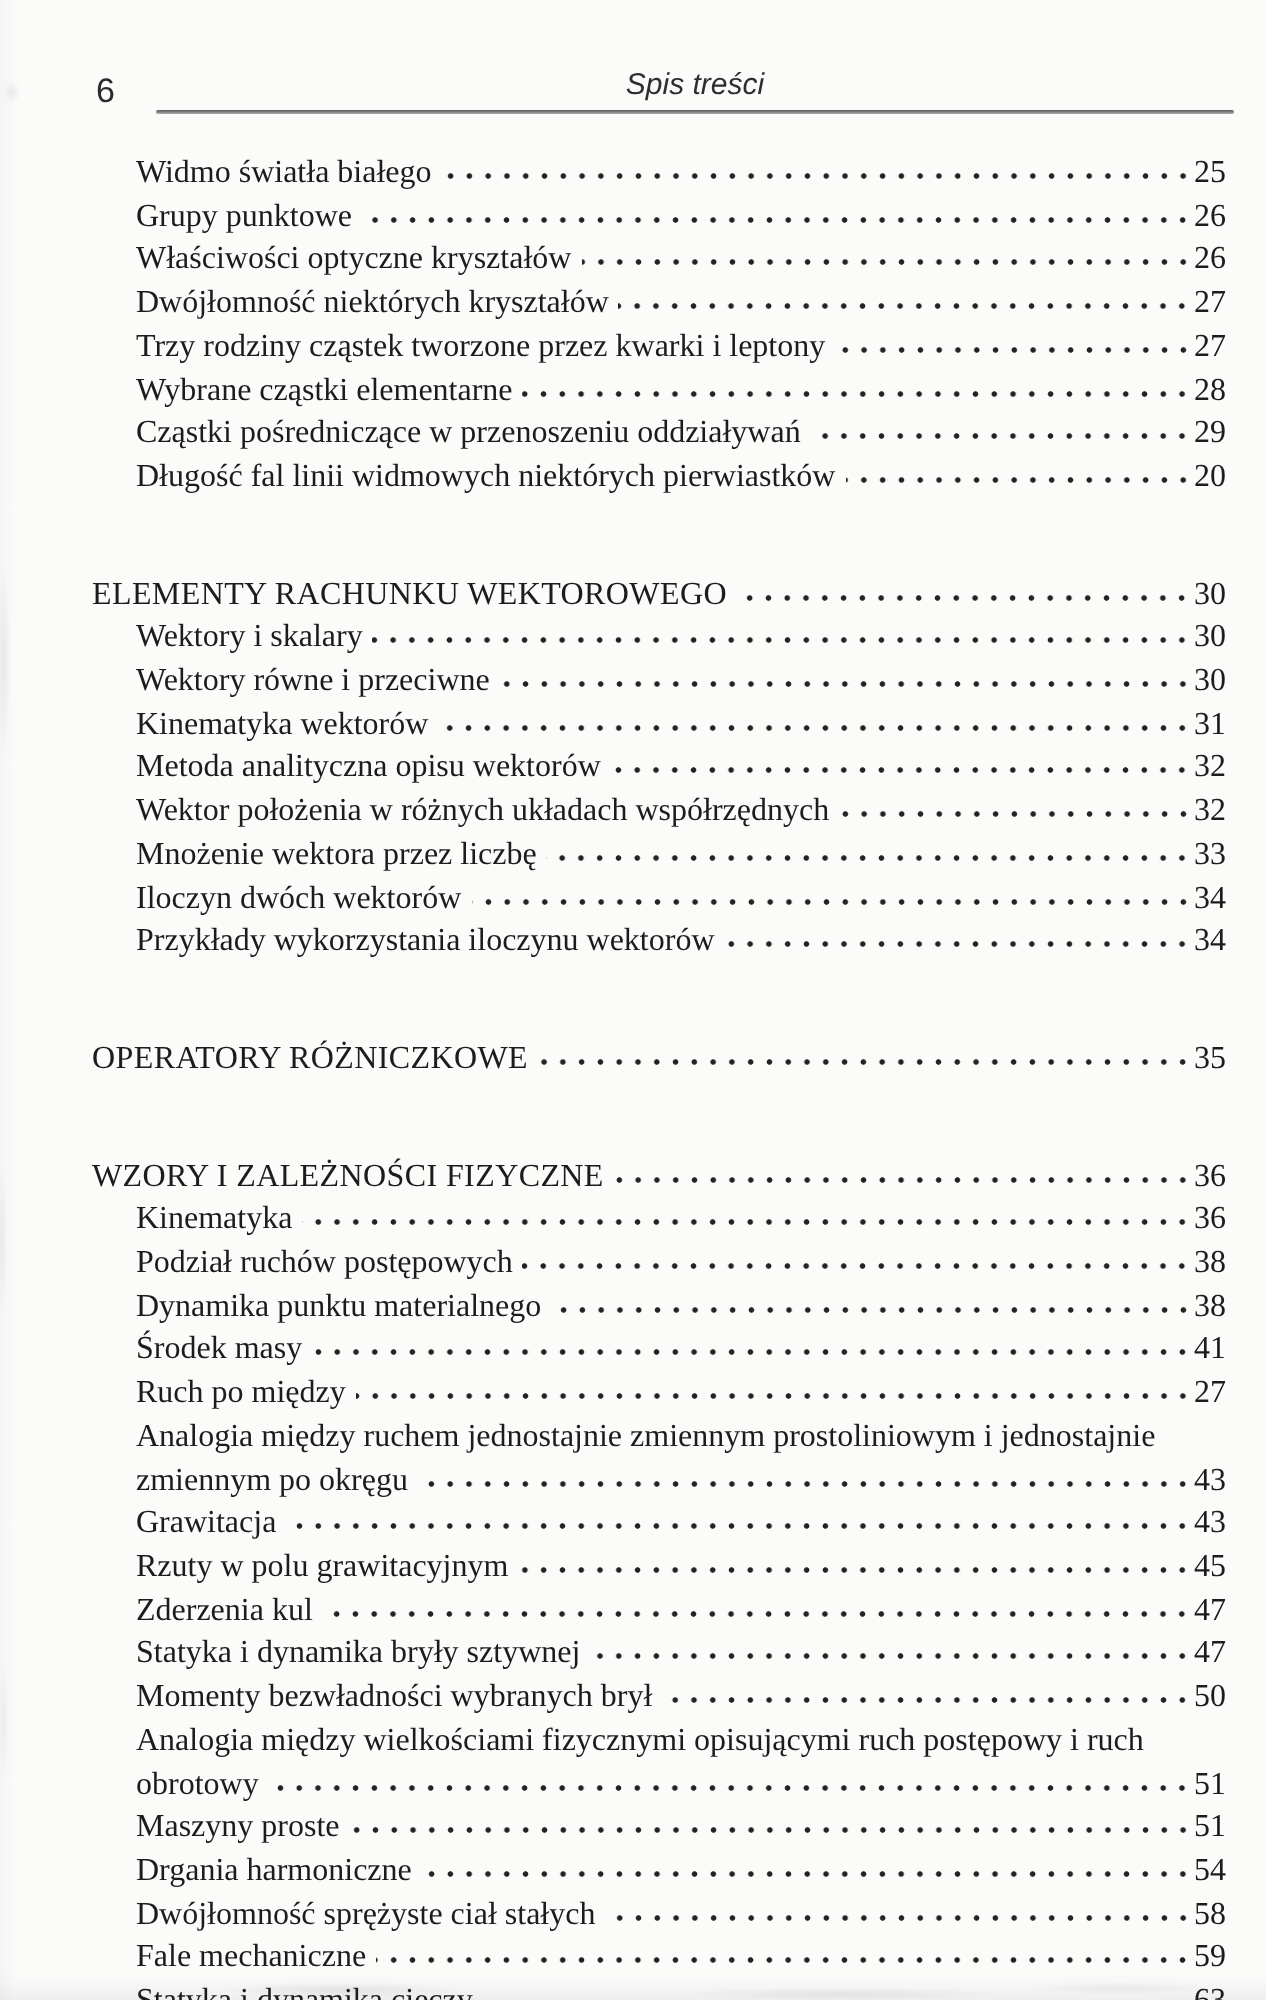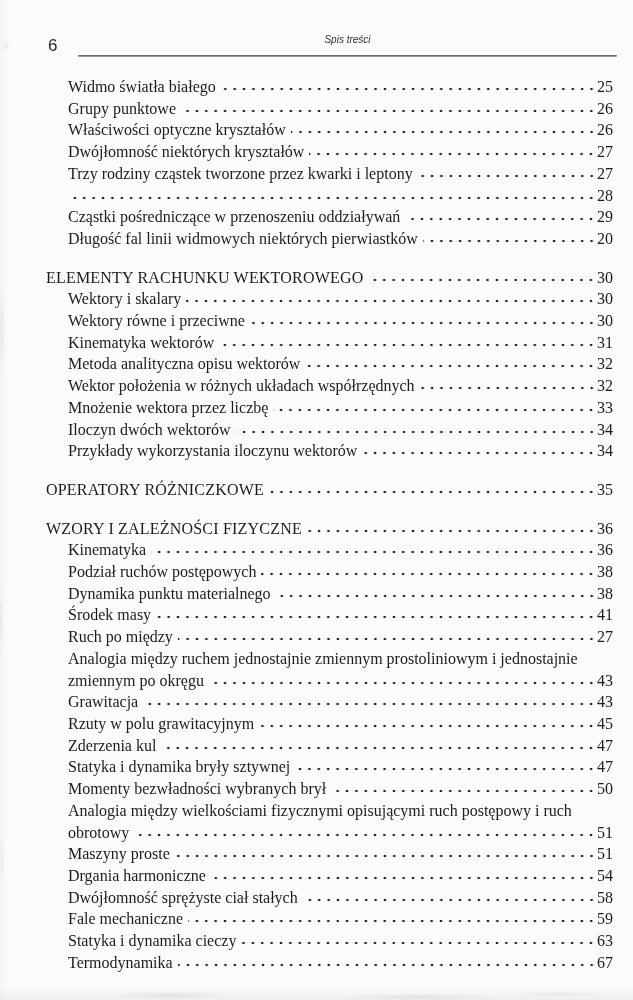--- a/index.html
+++ b/index.html
@@ -32,37 +32,37 @@
   .hdr{position:absolute;left:0;top:0;width:100%;height:64px;}
   .hdr .pgnum{
     position:absolute;left:48px;top:37px;
     font-family:"Liberation Sans","DejaVu Sans",sans-serif;
     font-size:17px;line-height:17px;color:#2a2a2a;
   }
   .hdr .title{
     position:absolute;left:78px;right:16px;top:34px;
     text-align:center;
     font-family:"Liberation Sans","DejaVu Sans",sans-serif;
-    font-style:italic;font-size:10px;color:#2e2e2e;
+    font-style:italic;font-size:15px;color:#2e2e2e;
   }
   .hdr .rule{
     position:absolute;left:78px;right:16px;top:55px;height:2px;
     background:linear-gradient(to bottom, rgba(70,70,72,0.9), rgba(110,110,112,0.55));
     border-radius:1px;
   }
 
   
   .toc{
     position:absolute;left:46px;right:20px;top:76px;
     font-size:16px;line-height:21.7px;
   }
   .row{display:flex;align-items:baseline;white-space:nowrap;}
   .row.item,.row.wrap-first,.row.wrap-last{padding-left:22px;}
   .row .t{flex:0 0 auto;}
-  .row.heading .t{letter-spacing:0.2px;}
+  .row.heading .t{letter-spacing:0.2px;margin-top:20px;}
   .leader{
     flex:1 1 auto;
     height:6px;
     margin-left:5px;margin-right:1px;
     align-self:baseline;
     background-image:radial-gradient(circle, #222 1.15px, rgba(0,0,0,0) 1.6px);
     background-size:9.4px 4px;
     background-repeat:repeat-x;
     background-position:right 0px bottom 1px;
   }
@@ -100,20 +100,21 @@
         <span class="t">Dwójłomność niektórych kryształów</span>
         <span class="leader"></span>
         <span class="pg">27</span>
       </div>
       <div class="row item">
         <span class="t">Trzy rodziny cząstek tworzone przez kwarki i leptony</span>
         <span class="leader"></span>
         <span class="pg">27</span>
       </div>
       <div class="row item">
+        <span class="t">Wybrane cząstki elementarne</span>
         <span class="leader"></span>
         <span class="pg">28</span>
       </div>
       <div class="row item">
         <span class="t">Cząstki pośredniczące w przenoszeniu oddziaływań</span>
         <span class="leader"></span>
         <span class="pg">29</span>
       </div>
       <div class="row item">
         <span class="t">Długość fal linii widmowych niektórych pierwiastków</span>

